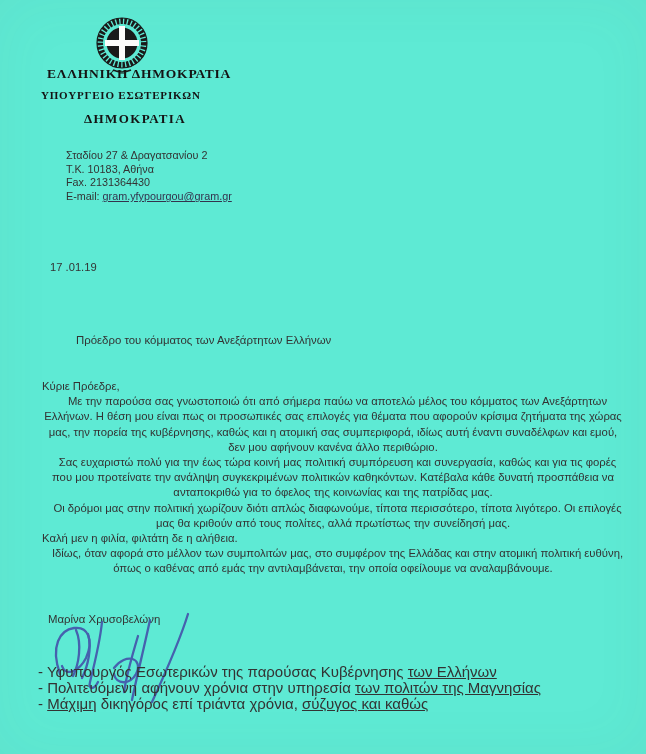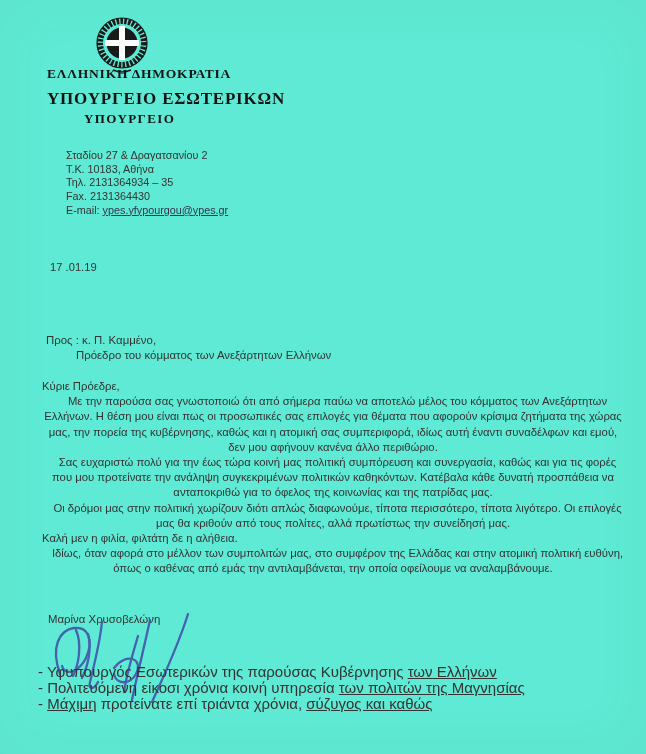--- a/index.html
+++ b/index.html
@@ -20,21 +20,21 @@
   .emblem { position:absolute; left:94px; top:16px; width:56px; height:60px; }
 
   .lh-line {
     position:absolute;
     font-family:"Liberation Serif","DejaVu Serif",serif;
     font-weight:bold;
     color:#141414;
     white-space:nowrap;
   }
   .lh1 { left:47px; top:66px;  font-size:13.5px; letter-spacing:0.8px; }
-  .lh2 { left:47px; top:89px;  font-size:17px;   letter-spacing:0.8px; }
+  .lh2 { left:41px; top:89px;  font-size:11px;   letter-spacing:0.8px; }
   .lh3 { left:84px; top:111px; font-size:13px;   letter-spacing:1.4px; }
 
   
   .contact { position:absolute; left:66px; top:149px; font-size:10.8px; line-height:13.7px; color:#333; }
   .contact div { white-space:nowrap; }
   .email-link { text-decoration:underline; color:#33334d; }
 
   
   .date { position:absolute; left:50px; top:261px; font-size:11.2px; color:#333;text-align:center; }
 
@@ -71,34 +71,32 @@
       <circle cx="28" cy="27" r="22" fill="none" stroke="#1a1a1a" stroke-width="6" stroke-dasharray="2.6 1.3"></circle>
       <circle cx="28" cy="27" r="15.5" fill="#1a1a1a"></circle>
       <rect x="25" y="10" width="6" height="34" fill="#fcfcfb"></rect>
       <rect x="11" y="24" width="34" height="6" fill="#fcfcfb"></rect>
       <path d="M19,54 q9,4 18,0" fill="none" stroke="#1a1a1a" stroke-width="1.6"></path>
     </svg>
   </div>
 
   <div class="lh-line lh1">ΕΛΛΗΝΙΚΗ ΔΗΜΟΚΡΑΤΙΑ</div>
   <div class="lh-line lh2">ΥΠΟΥΡΓΕΙΟ ΕΣΩΤΕΡΙΚΩΝ</div>
-  <div class="lh-line lh3">ΥΠΟΥΡΓΕΙΟ</div>
+  <div class="lh-line lh3">ΔΗΜΟΚΡΑΤΙΑ</div>
 
   <div class="contact">
     <div>Σταδίου 27 &amp; Δραγατσανίου 2</div>
     <div>Τ.Κ. 10183, Αθήνα</div>
-    <div>Τηλ. 2131364934 – 35</div>
     <div>Fax. 2131364430</div>
-    <div><span>E-mail: </span><span class="email-link">ypes.yfypourgou@ypes.gr</span></div>
+    <div><span>E-mail: </span><span class="email-link">gram.yfypourgou@gram.gr</span></div>
   </div>
 
   <div class="date">17 .01.19</div>
 
   <div class="recipient">
-    <div>Προς : κ. Π. Καμμένο,</div>
     <div class="r-indent">Πρόεδρο του κόμματος των Ανεξάρτητων Ελλήνων</div>
   </div>
 
   <div class="letter-body">
     <p>Κύριε Πρόεδρε,</p>
     <p class="ind">Με την παρούσα σας γνωστοποιώ ότι από σήμερα παύω να αποτελώ μέλος του κόμματος των Ανεξάρτητων Ελλήνων. Η θέση μου είναι πως οι προσωπικές σας επιλογές για θέματα που αφορούν κρίσιμα ζητήματα της χώρας μας, την πορεία της κυβέρνησης, καθώς και η ατομική σας συμπεριφορά, ιδίως αυτή έναντι συναδέλφων και εμού, δεν μου αφήνουν κανένα άλλο περιθώριο.</p>
     <p class="ind">Σας ευχαριστώ πολύ για την έως τώρα κοινή μας πολιτική συμπόρευση και συνεργασία, καθώς και για τις φορές που μου προτείνατε την ανάληψη συγκεκριμένων πολιτικών καθηκόντων. Κατέβαλα κάθε δυνατή προσπάθεια να ανταποκριθώ για το όφελος της κοινωνίας και της πατρίδας μας.</p>
     <p class="ind">Οι δρόμοι μας στην πολιτική χωρίζουν διότι απλώς διαφωνούμε, τίποτα περισσότερο, τίποτα λιγότερο. Οι επιλογές μας θα κριθούν από τους πολίτες, αλλά πρωτίστως την συνείδησή μας.</p>
     <p>Καλή μεν η φιλία, φιλτάτη δε η αλήθεια.</p>
     <p class="ind">Ιδίως, όταν αφορά στο μέλλον των συμπολιτών μας, στο συμφέρον της Ελλάδας και στην ατομική πολιτική ευθύνη, όπως ο καθένας από εμάς την αντιλαμβάνεται, την οποία οφείλουμε να αναλαμβάνουμε.</p>
@@ -120,17 +118,17 @@
 
         <path d="M92,30 C86,50 80,72 78,86"></path>
         <path d="M68,62 C80,46 98,52 90,68 C84,79 70,79 68,68"></path>
         <path d="M104,14 C98,42 90,74 86,94"></path>
       </g>
     </svg>
   </div>
 
   <div class="credentials">
     <div><span>- Υφυπουργός Εσωτερικών της παρούσας Κυβέρνησης </span><span class="u">των Ελλήνων</span></div>
-    <div><span>- Πολιτευόμενη είκοσι χρόνια κοινή υπηρεσία </span><span class="u">των πολιτών της Μαγνησίας</span></div>
-    <div><span>- </span><span class="u">Μάχιμη</span><span> προτείνατε επί τριάντα χρόνια, </span><span class="u">σύζυγος και καθώς</span></div>
+    <div><span>- Πολιτευόμενη αφήνουν χρόνια στην υπηρεσία </span><span class="u">των πολιτών της Μαγνησίας</span></div>
+    <div><span>- </span><span class="u">Μάχιμη</span><span> δικηγόρος επί τριάντα χρόνια, </span><span class="u">σύζυγος και καθώς</span></div>
   </div>
 
 </div>
 
 </body></html>

